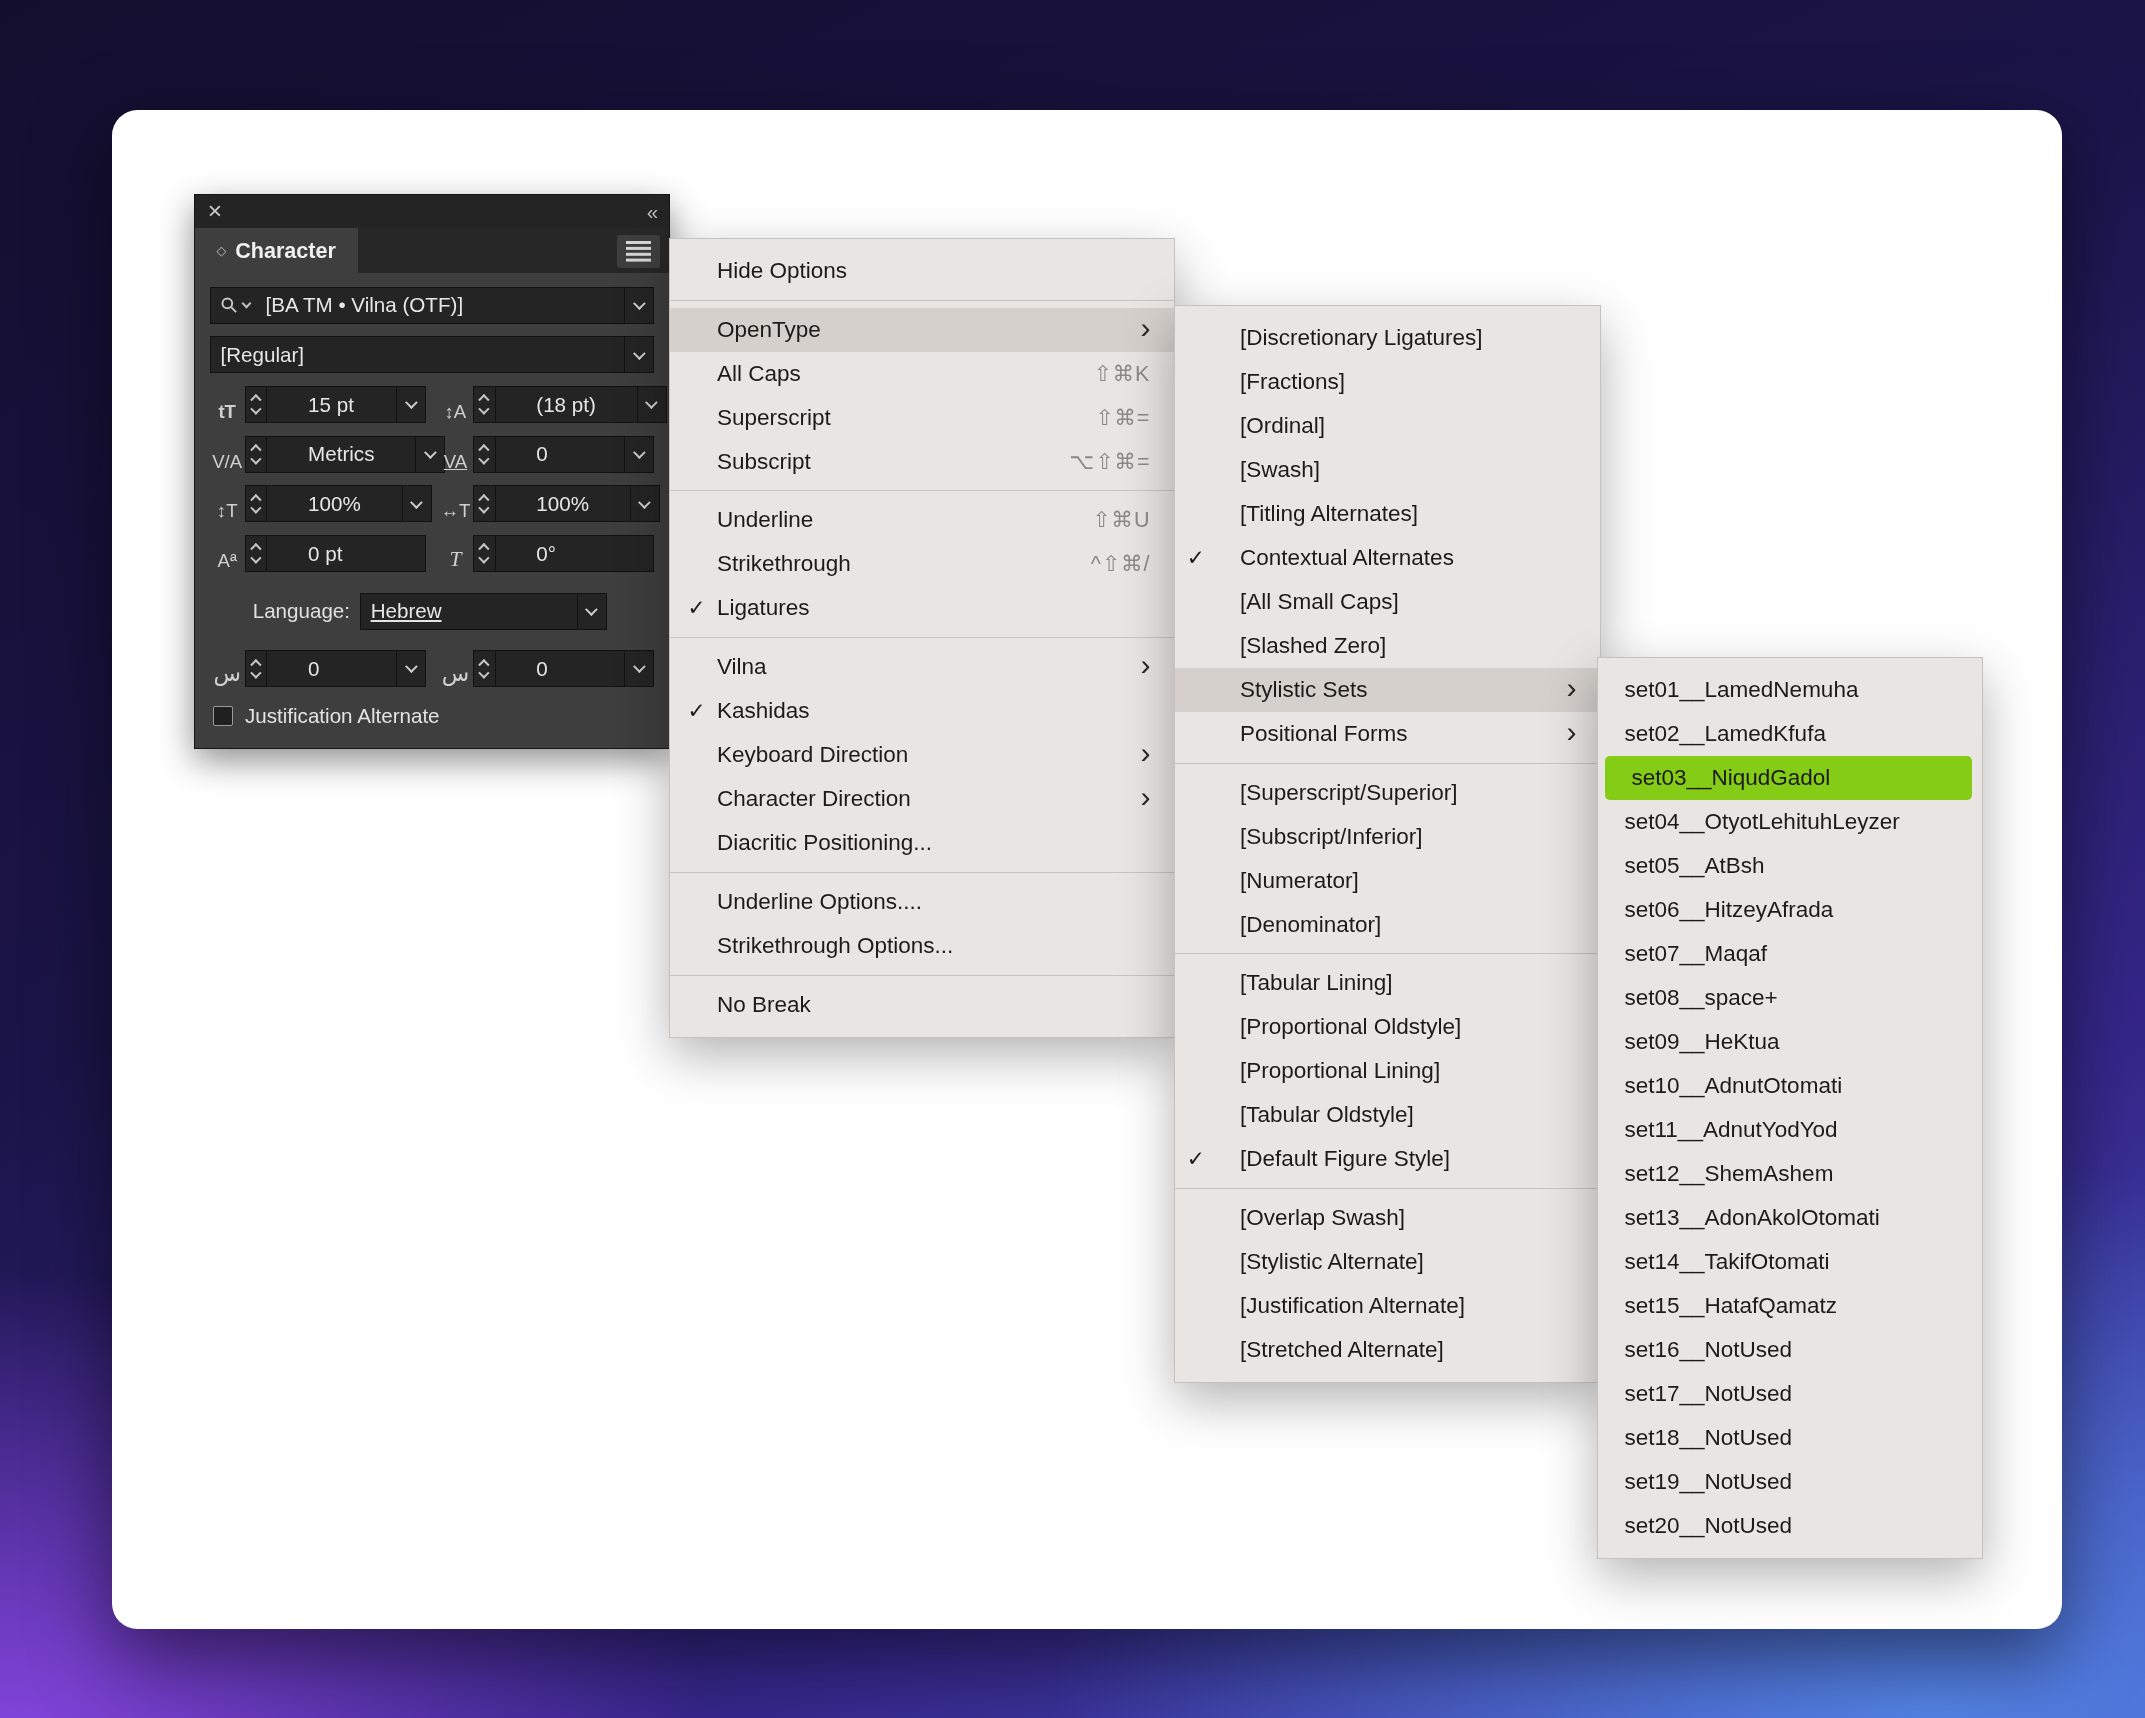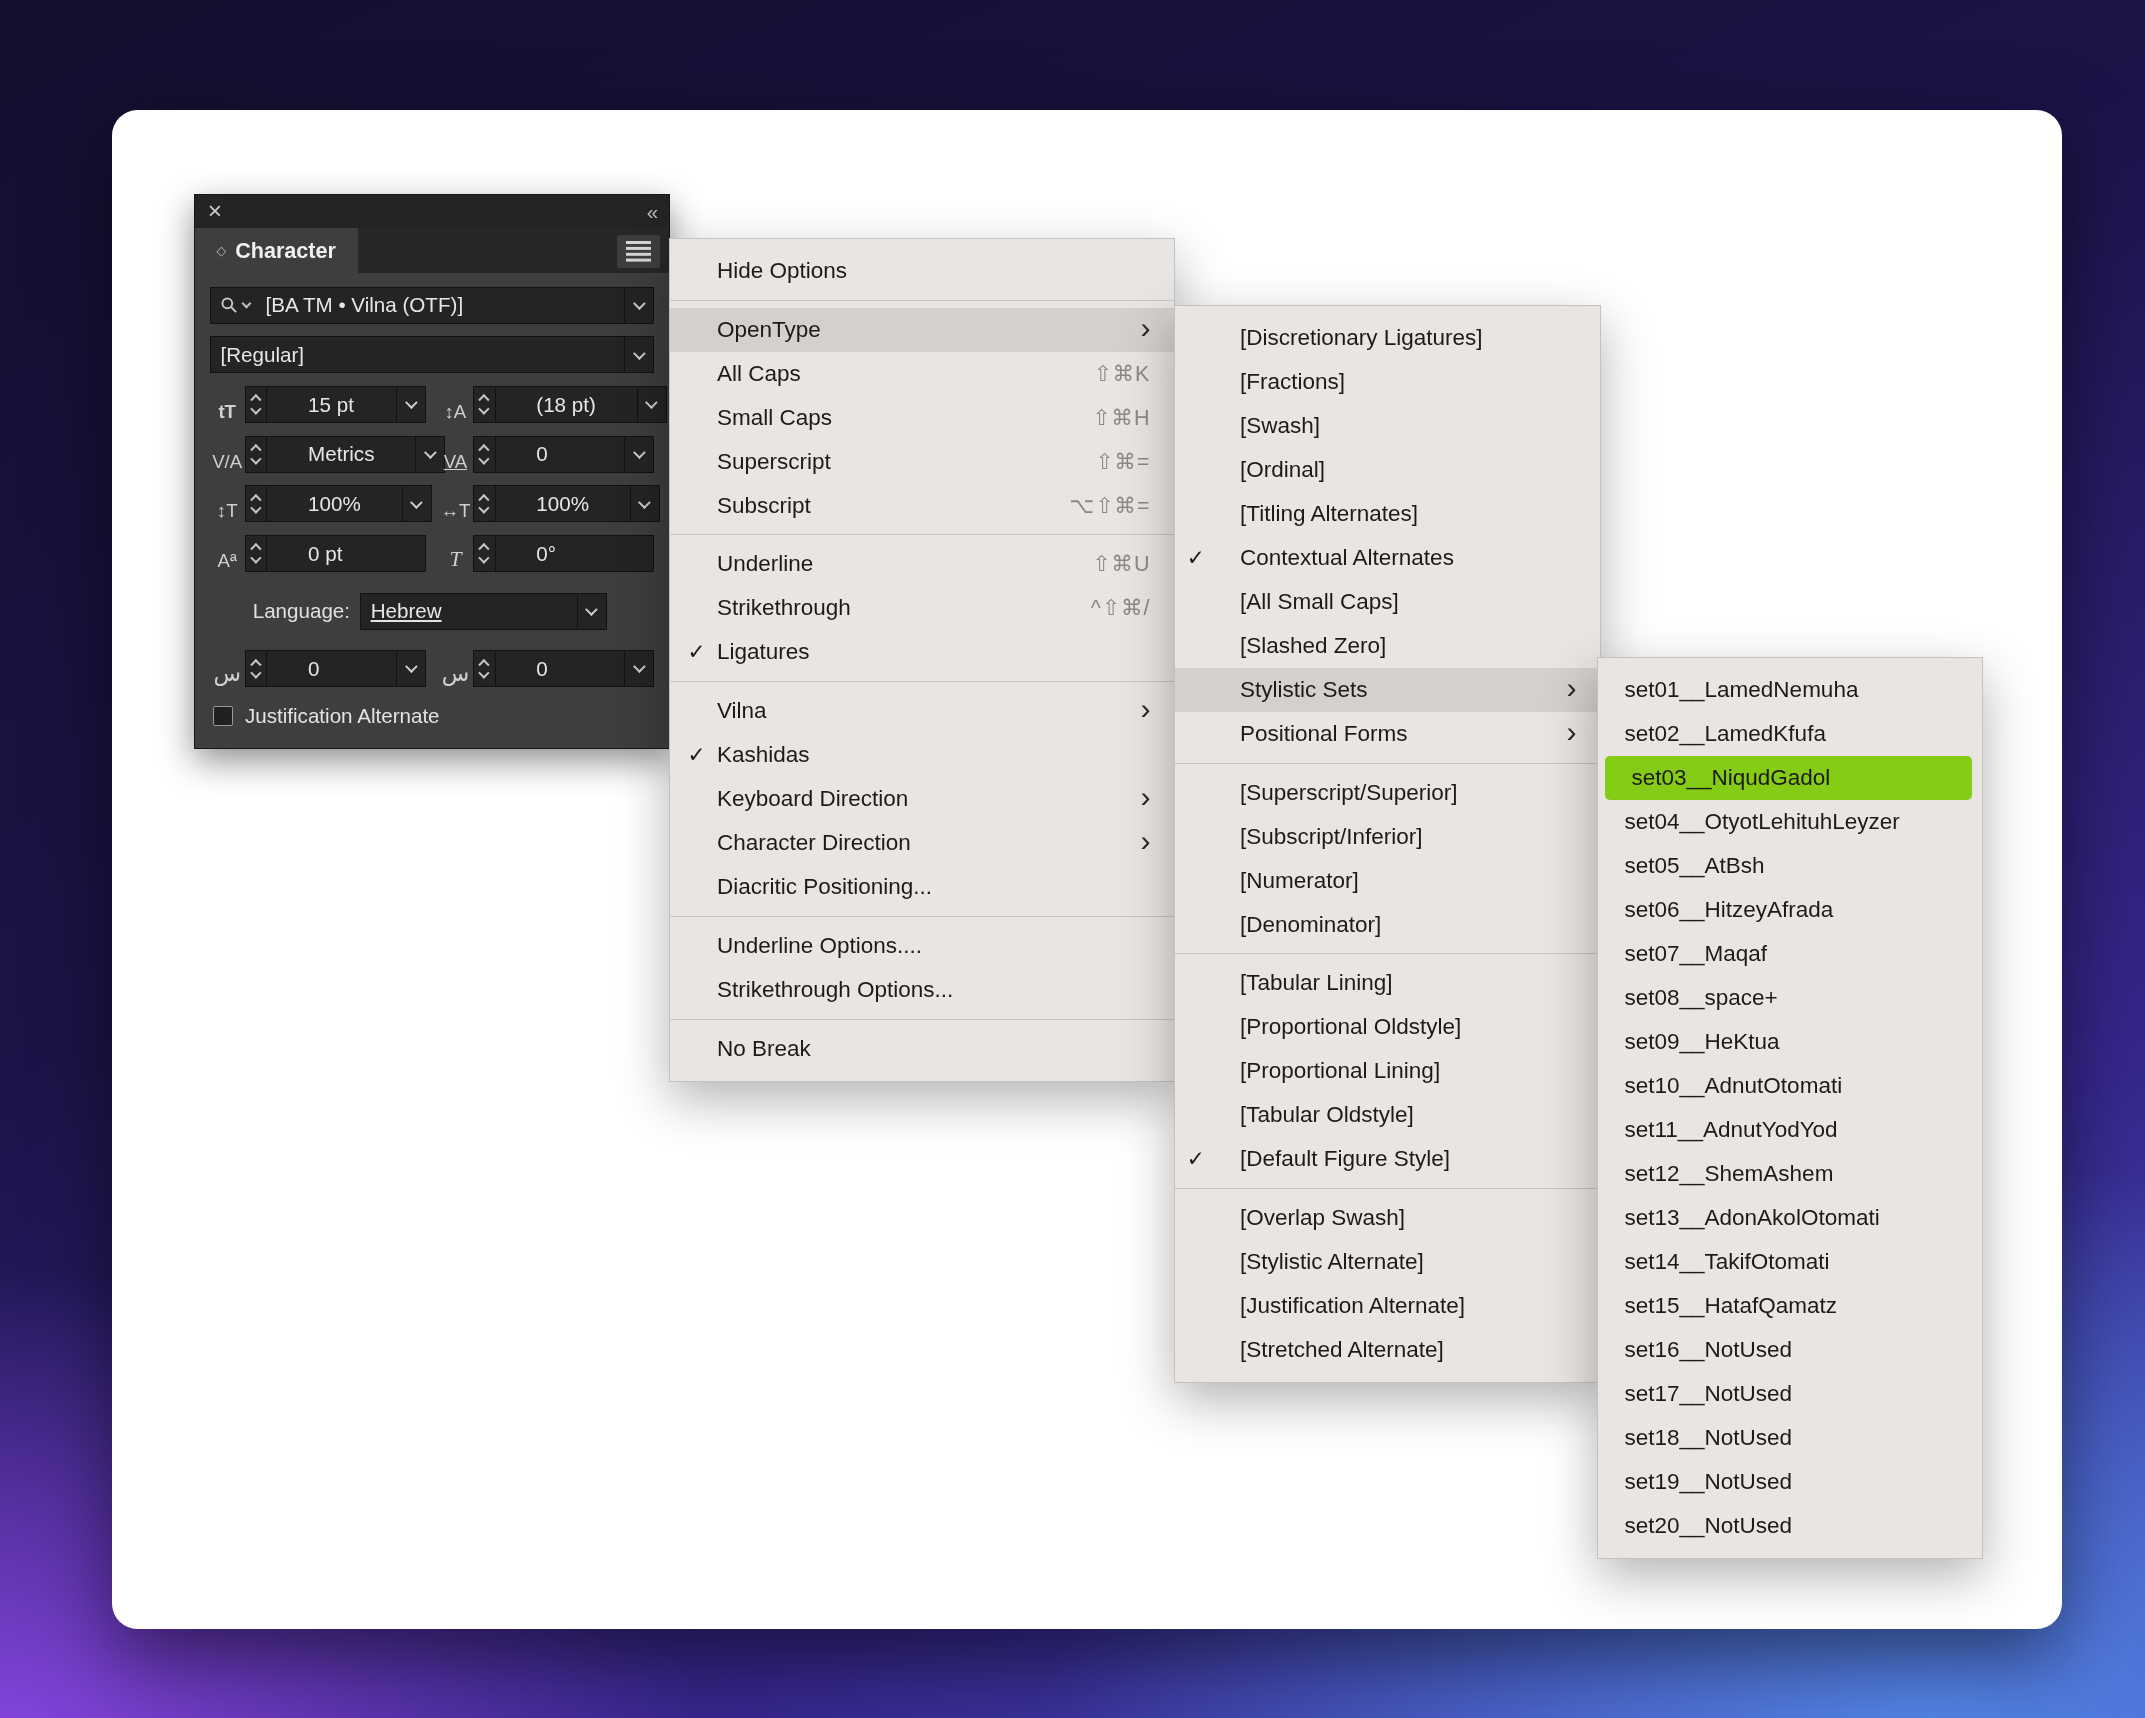--- a/index.html
+++ b/index.html
@@ -277,24 +277,20 @@
     <div class="msep"></div>
     <div class="mi hl">
         <span class="lbl">OpenType</span>
         <span class="sub">›</span>
       </div>
     <div class="mi">
         <span class="lbl">All Caps</span>
         <span class="sc">⇧⌘K</span>
       </div>
     <div class="mi">
-        <span class="lbl">Small Caps</span>
-        <span class="sc">⇧⌘H</span>
-      </div>
-    <div class="mi">
         <span class="lbl">Superscript</span>
         <span class="sc">⇧⌘=</span>
       </div>
     <div class="mi">
         <span class="lbl">Subscript</span>
         <span class="sc">⌥⇧⌘=</span>
       </div>
     <div class="msep"></div>
     <div class="mi">
         <span class="lbl">Underline</span>
@@ -342,24 +338,24 @@
   </div>
 
   <div class="menu" id="menu2">
     <div class="mi">
         <span class="lbl">[Discretionary Ligatures]</span>
       </div>
     <div class="mi">
         <span class="lbl">[Fractions]</span>
       </div>
     <div class="mi">
+        <span class="lbl">[Ordinal]</span>
+      </div>
+    <div class="mi">
         <span class="lbl">[Swash]</span>
-      </div>
-    <div class="mi">
-        <span class="lbl">[Ordinal]</span>
       </div>
     <div class="mi">
         <span class="lbl">[Titling Alternates]</span>
       </div>
     <div class="mi">
         <span class="chk">✓</span>
         <span class="lbl">Contextual Alternates</span>
       </div>
     <div class="mi">
         <span class="lbl">[All Small Caps]</span>

